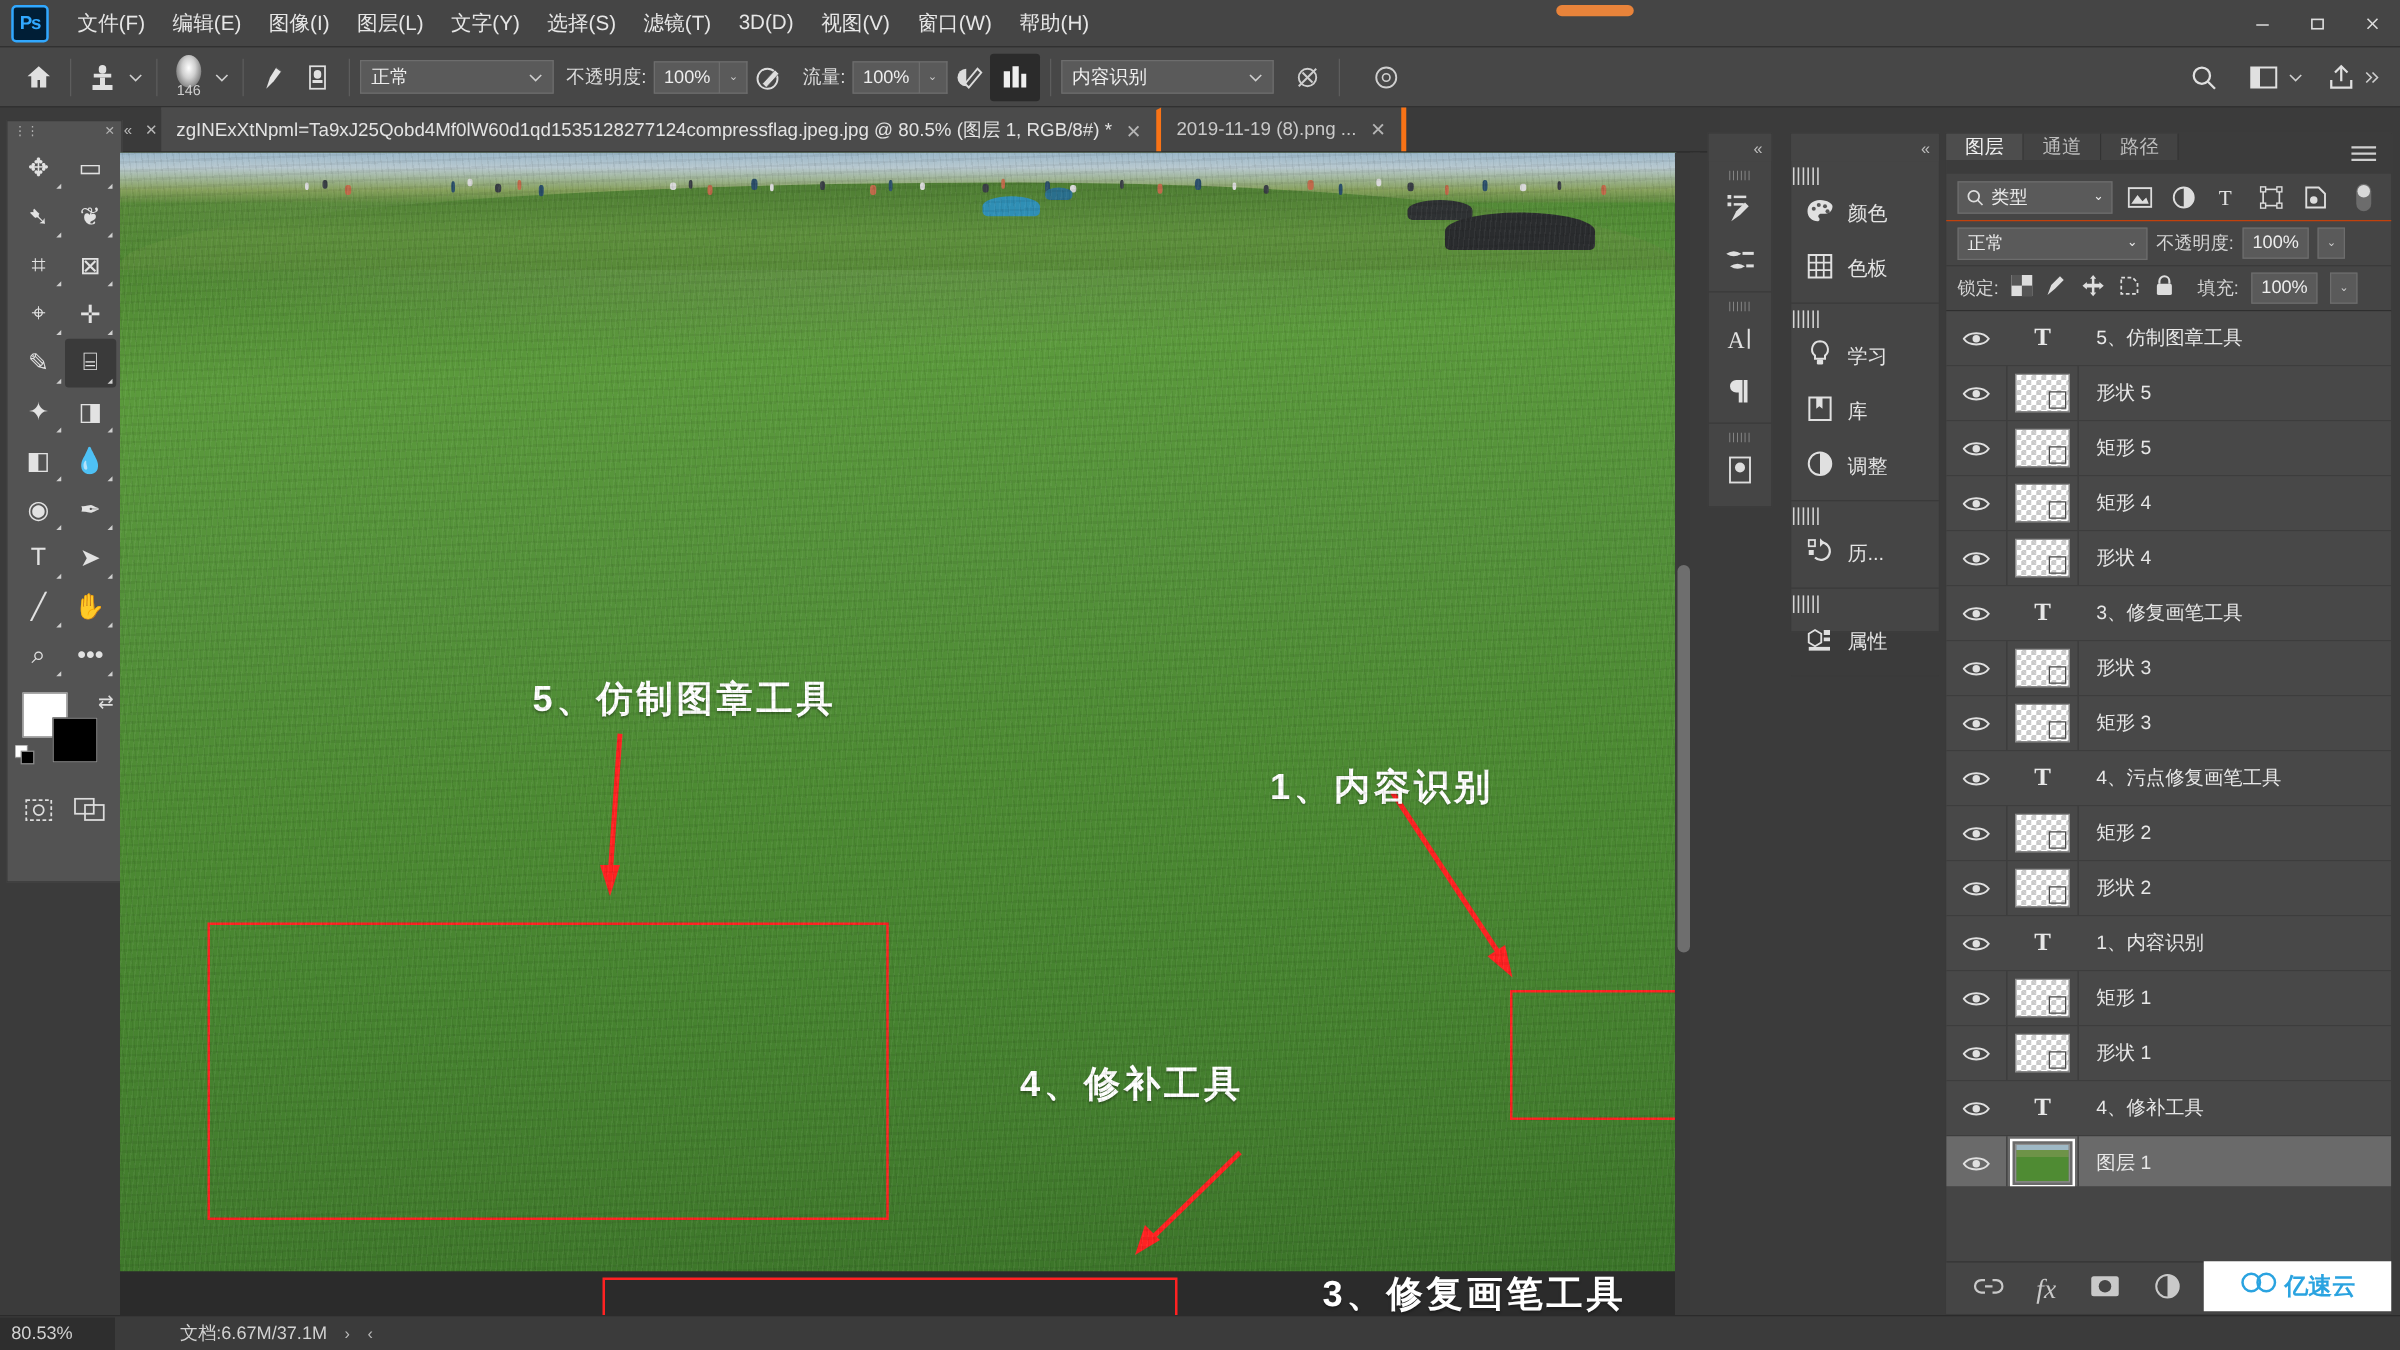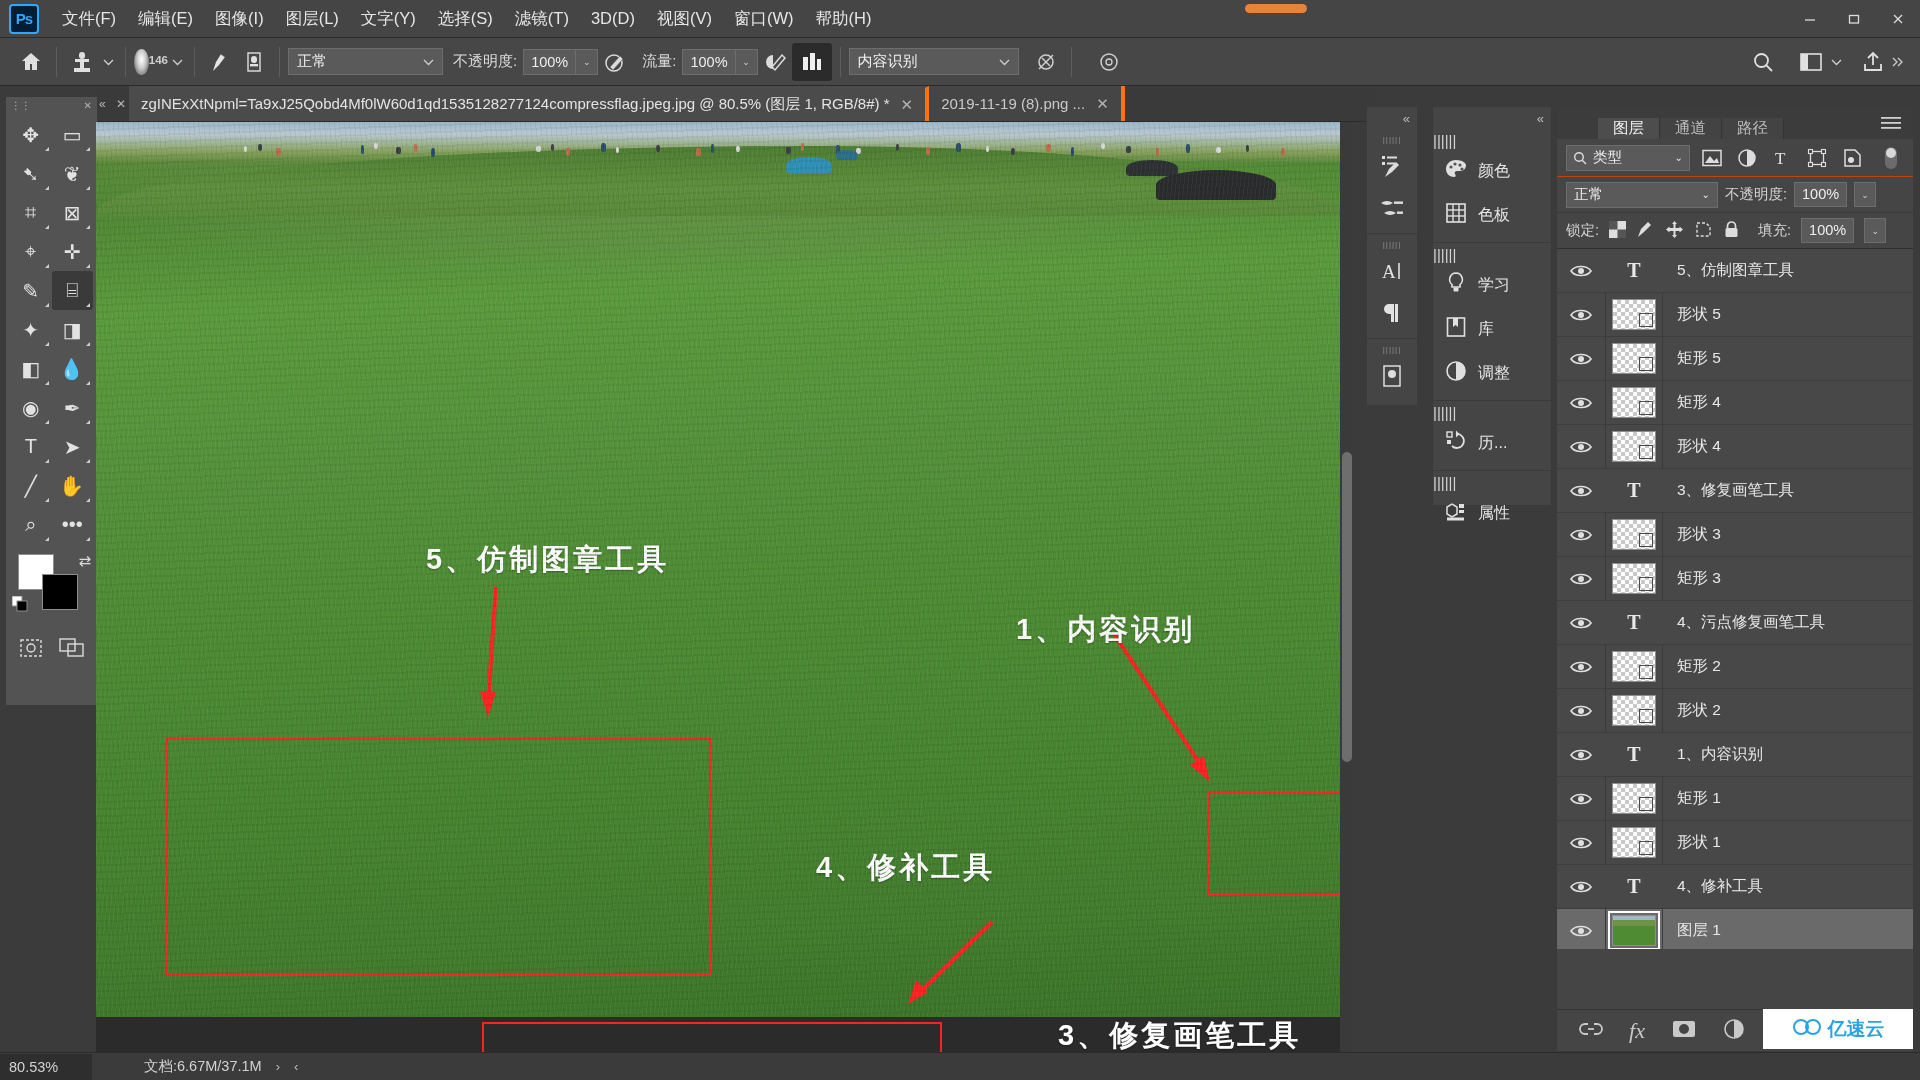--- a/index.html
+++ b/index.html
@@ -39,22 +39,22 @@
   .ob-field { background:#5a5a5a; border:1px solid #6d6d6d; color:#eee;
      height:26px; line-height:24px; padding:0 7px; font-size:14.5px;
      min-width:46px; text-align:left; }
   .ob-combo { display:flex; align-items:center; }
   .ob-combo .caret { width:22px; height:26px; background:#5a5a5a;
      border:1px solid #6d6d6d; border-left:none; display:flex;
      align-items:center; justify-content:center; font-size:9px; color:#d0d0d0; }
   .ob-select { background:#5a5a5a; border:1px solid #6d6d6d; color:#eee;
      height:27px; width:150px; display:flex; align-items:center;
      padding:0 8px; font-size:15px; justify-content:space-between;}
-  .brush-preview { width:34px; height:36px; display:flex; flex-direction:row;
-     align-items:center; justify-content:flex-start;font-weight:bold; }
+  .brush-preview { width:34px; height:36px; display:flex; flex-direction:column;
+     align-items:center; justify-content:flex-start; }
   .brush-dot { width:20px; height:26px; border-radius:50%;
      background:radial-gradient(ellipse at 50% 40%,#fff 0%,#cfcfcf 38%,#7e7e7e 75%,#5c5c5c 100%); }
   .brush-num { font-size:11.5px; color:#cfcfcf; margin-top:-3px; }
   .ob-toggle-on { background:#2b2b2b; border-radius:3px; }
 
   
   .tabbar { position:absolute; left:96px; top:86px; width:1280px; height:36px;
      background:#3a3a3a; display:flex; align-items:stretch;
      border-bottom:1px solid #2b2b2b; }
   .doctab { display:flex; align-items:center; gap:11px; padding:0 12px;
@@ -725,21 +725,21 @@
                 <rect x="3" y="18.5" width="17" height="3" fill="#e0e0e0"></rect>
               </svg></span>
             <span>属性</span>
           </div>
         </div>
       </div>
   </div>
 
   <div class="layers">
     <div class="lp-tabs">
-      <div id="lptabs" style="display:flex;align-items:flex-end;margin-left:41px;">
+      <div id="lptabs" style="display:flex;align-items:flex-start;">
           <div class="lp-tab active">图层</div>
           <div class="lp-tab">通道</div>
           <div class="lp-tab">路径</div>
         </div>
       <div class="lp-menu">
         <svg width="20" height="14" viewBox="0 0 20 14">
             <rect y="1" width="20" height="1.8" fill="#cfcfcf"></rect>
             <rect y="6" width="20" height="1.8" fill="#cfcfcf"></rect>
             <rect y="11" width="20" height="1.8" fill="#cfcfcf"></rect>
           </svg>

